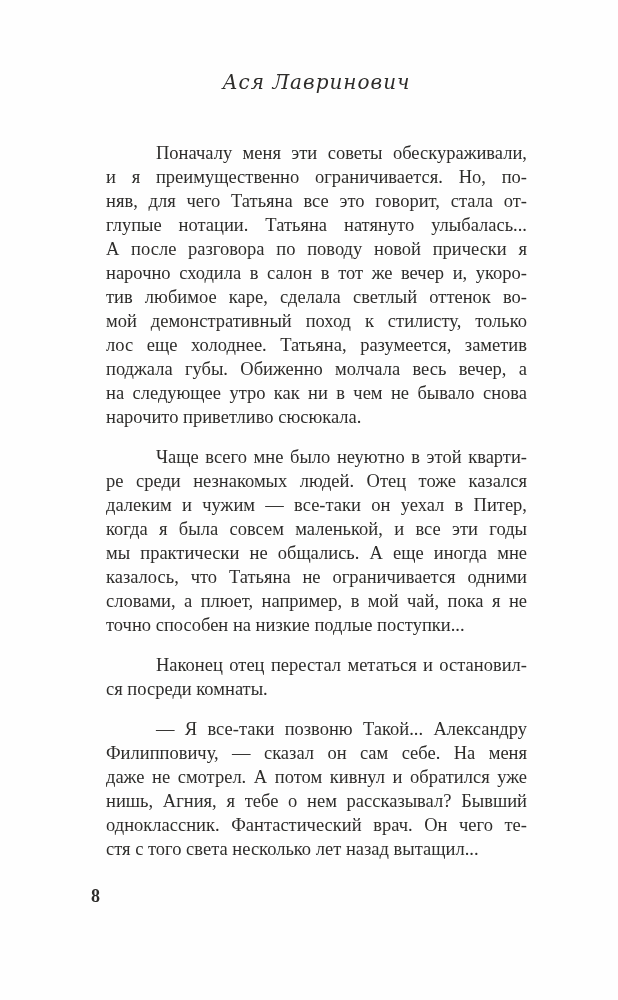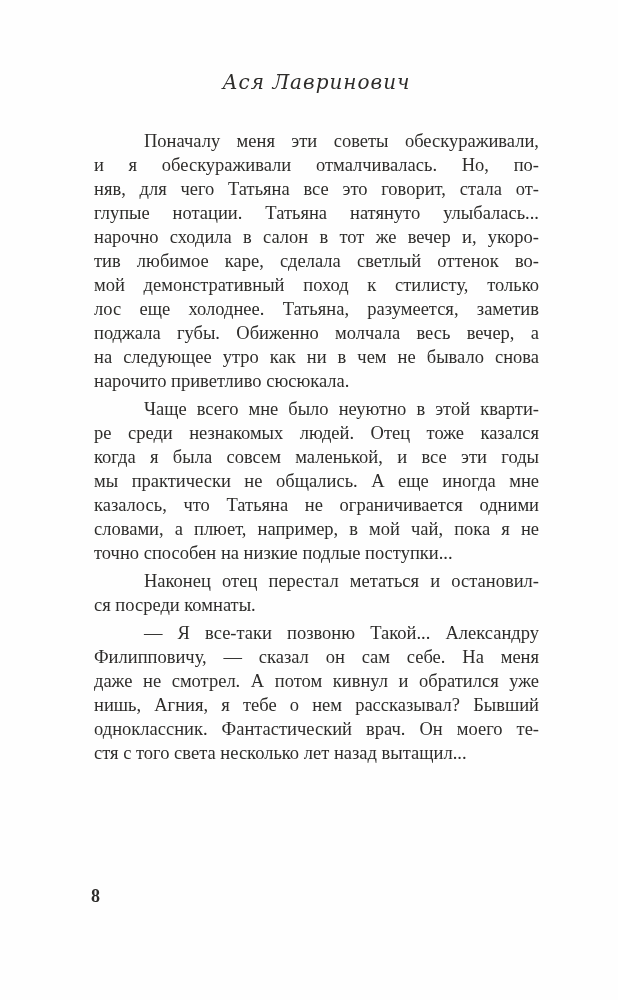--- a/index.html
+++ b/index.html
@@ -31,21 +31,21 @@
   .body-text {
     position: absolute;
     top: 125px;
     left: 90px;
     width: 453px;
     font-size: 18.5px;
     line-height: 24px;
     color: #2e2d2b;
   }
   .paragraph {
-    margin: 4px;
+    margin: 16px;
   }
   .line {
     text-align: justify;
     text-align-last: justify;
     white-space: normal;
   }
   .line.first {
     padding-left: 50px;
   }
   .line.last {
@@ -62,48 +62,50 @@
 </style>
 </head>
 <body>
 
 <div class="page">
   <div class="running-head">Ася Лавринович</div>
 
   <div class="body-text">
       <div class="paragraph">
         <div class="line first">Поначалу меня эти советы обескураживали,</div>
-        <div class="line">и я обескураживали отмалчивалась. Но, по-</div>
+        <div class="line">и я преимущественно ограничивается. Но, по-</div>
         <div class="line">няв, для чего Татьяна все это говорит, стала от-</div>
         <div class="line">глупые нотации. Татьяна натянуто улыбалась...</div>
+        <div class="line">А после разговора по поводу новой прически я</div>
         <div class="line">нарочно сходила в салон в тот же вечер и, укоро-</div>
         <div class="line">тив любимое каре, сделала светлый оттенок во-</div>
         <div class="line">мой демонстративный поход к стилисту, только</div>
         <div class="line">лос еще холоднее. Татьяна, разумеется, заметив</div>
         <div class="line">поджала губы. Обиженно молчала весь вечер, а</div>
         <div class="line">на следующее утро как ни в чем не бывало снова</div>
         <div class="line last">нарочито приветливо сюсюкала.</div>
       </div>
       <div class="paragraph">
         <div class="line first">Чаще всего мне было неуютно в этой кварти-</div>
         <div class="line">ре среди незнакомых людей. Отец тоже казался</div>
+        <div class="line">далеким и чужим — все-таки он уехал в Питер,</div>
         <div class="line">когда я была совсем маленькой, и все эти годы</div>
         <div class="line">мы практически не общались. А еще иногда мне</div>
         <div class="line">казалось, что Татьяна не ограничивается одними</div>
         <div class="line">словами, а плюет, например, в мой чай, пока я не</div>
         <div class="line last">точно способен на низкие подлые поступки...</div>
       </div>
       <div class="paragraph">
         <div class="line first">Наконец отец перестал метаться и остановил-</div>
         <div class="line last">ся посреди комнаты.</div>
       </div>
       <div class="paragraph">
         <div class="line first">— Я все-таки позвоню Такой... Александру</div>
         <div class="line">Филипповичу, — сказал он сам себе. На меня</div>
         <div class="line">даже не смотрел. А потом кивнул и обратился уже</div>
         <div class="line">нишь, Агния, я тебе о нем рассказывал? Бывший</div>
-        <div class="line">одноклассник. Фантастический врач. Он моего те-</div>
+        <div class="line">одноклассник. Фантастический врач. Он чего те-</div>
         <div class="line last">стя с того света несколько лет назад вытащил...</div>
       </div>
     </div>
 
   <div class="page-number">8</div>
 </div>
 
 </body></html>

